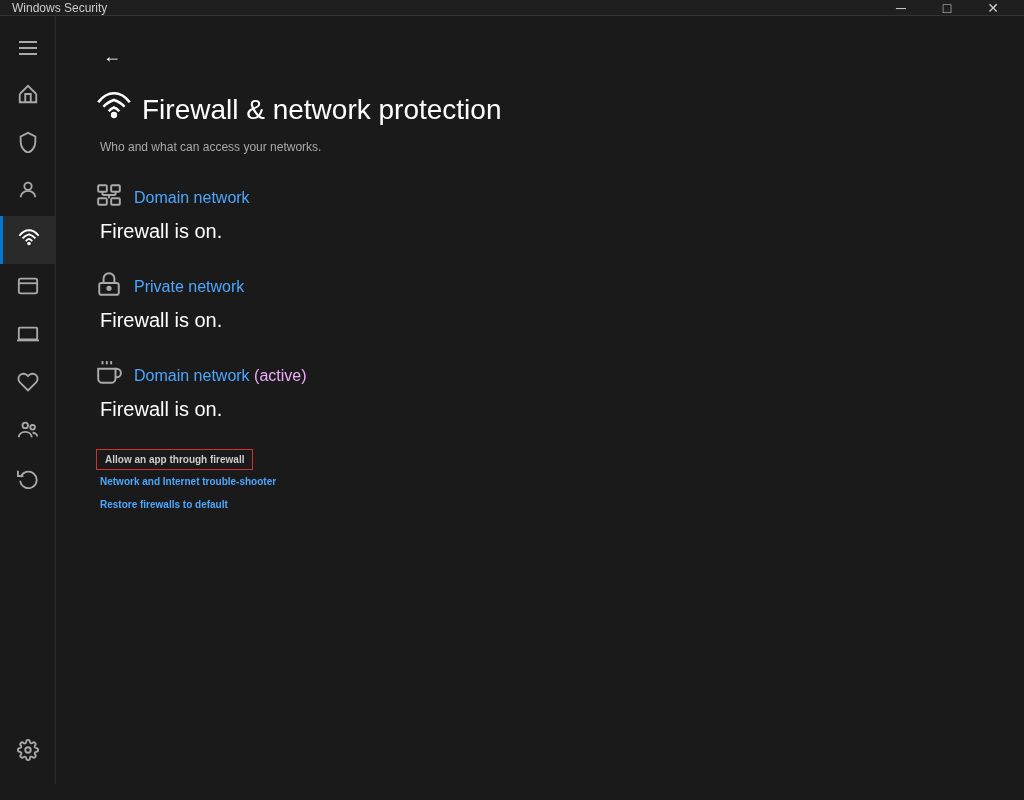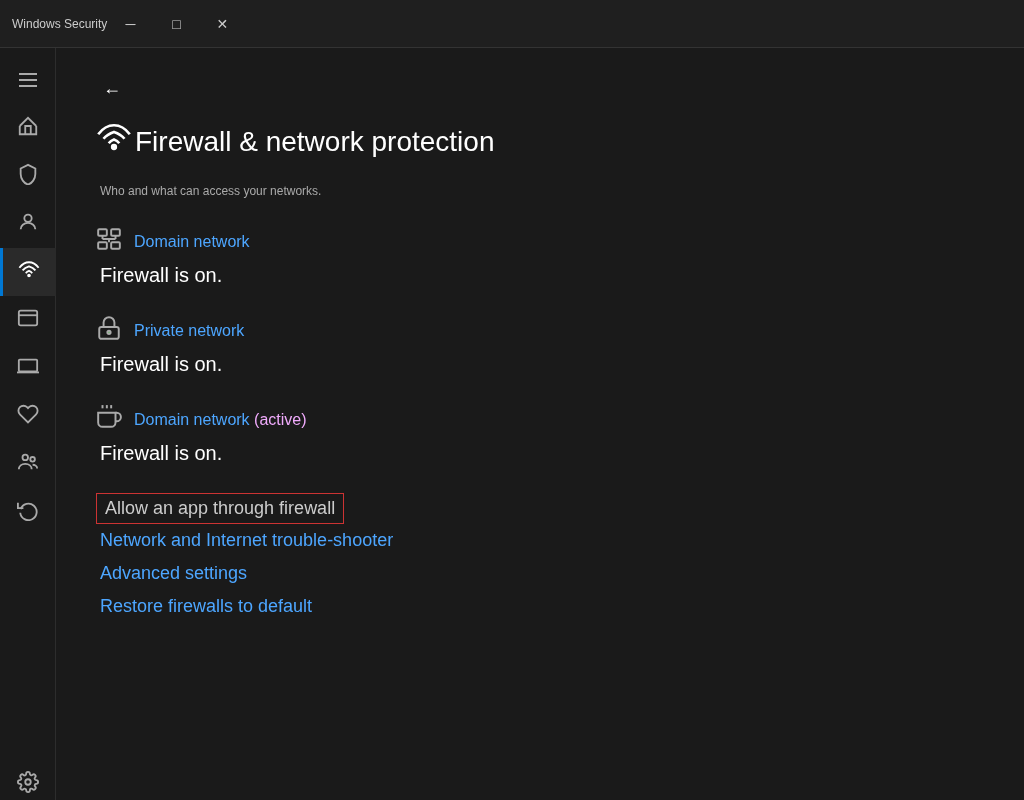--- a/index.html
+++ b/index.html
@@ -9,24 +9,24 @@
       height: 800px;
       background: #1a1a1a;
       font-family: 'Segoe UI', Arial, sans-serif;
       overflow: hidden;
       color: #ffffff;
     }
 
     
     .title-bar {
       background: #1f1f1f;
-      height: 48px;
-      display: flex;
-      align-items: center;
-      justify-content: flex-start;
+      height: 16px;
+      display: flex;
+      align-items: center;
+      justify-content: space-between;
       padding: 0 8px 0 12px;
       border-bottom: 1px solid #333;
     }
 
     .title-bar-title {
       font-size: 12px;
       color: #cccccc;
     }
 
     .title-bar-controls {
@@ -100,22 +100,22 @@
       cursor: pointer;
       color: #ffffff;
       font-size: 18px;
       margin-bottom: 16px;
     }
 
     
     .page-title {
       display: flex;
       align-items: center;
-      gap: 3px;
-      margin-bottom: 20px;
+      gap: 10px;
+      margin-bottom: 8px;
     }
 
     .page-title-icon {
       font-size: 32px;
       color: #ffffff;
     }
 
     .page-title-text {
       font-size: 28px;
       font-weight: 300;
@@ -163,26 +163,27 @@
       color: #ffffff;
       padding-left: 4px;
     }
 
     
     .links-section {
       margin-top: 20px;
     }
 
     .link-item {
-      font-size: 18px;
+      font-size: 10px;
       color: #4da6ff;
       cursor: pointer;
       padding: 6px 4px;
       display: block;
       text-decoration: none;
+      font-weight: bold;
     }
 
     .link-item.highlighted {
       display: inline-block;
       border: 1.5px solid #cc3333;
       padding: 4px 8px;
       color: #cccccc;
     }
 
     
@@ -381,18 +382,17 @@
         <a class="network-title">
           <span>Domain network</span><span class="network-active"> (active)</span>
         </a>
       </div>
       <p class="network-status">Firewall is on.</p>
     </div>
 
     <div class="links-section">
       <a class="link-item highlighted">Allow an app through firewall</a>
       <a class="link-item">Network and Internet trouble-shooter</a>
-      <a class="link-item">Advanced settings</a>
       <a class="link-item">Restore firewalls to default</a>
     </div>
 
   </main>
 </div>
 
 </body></html>

